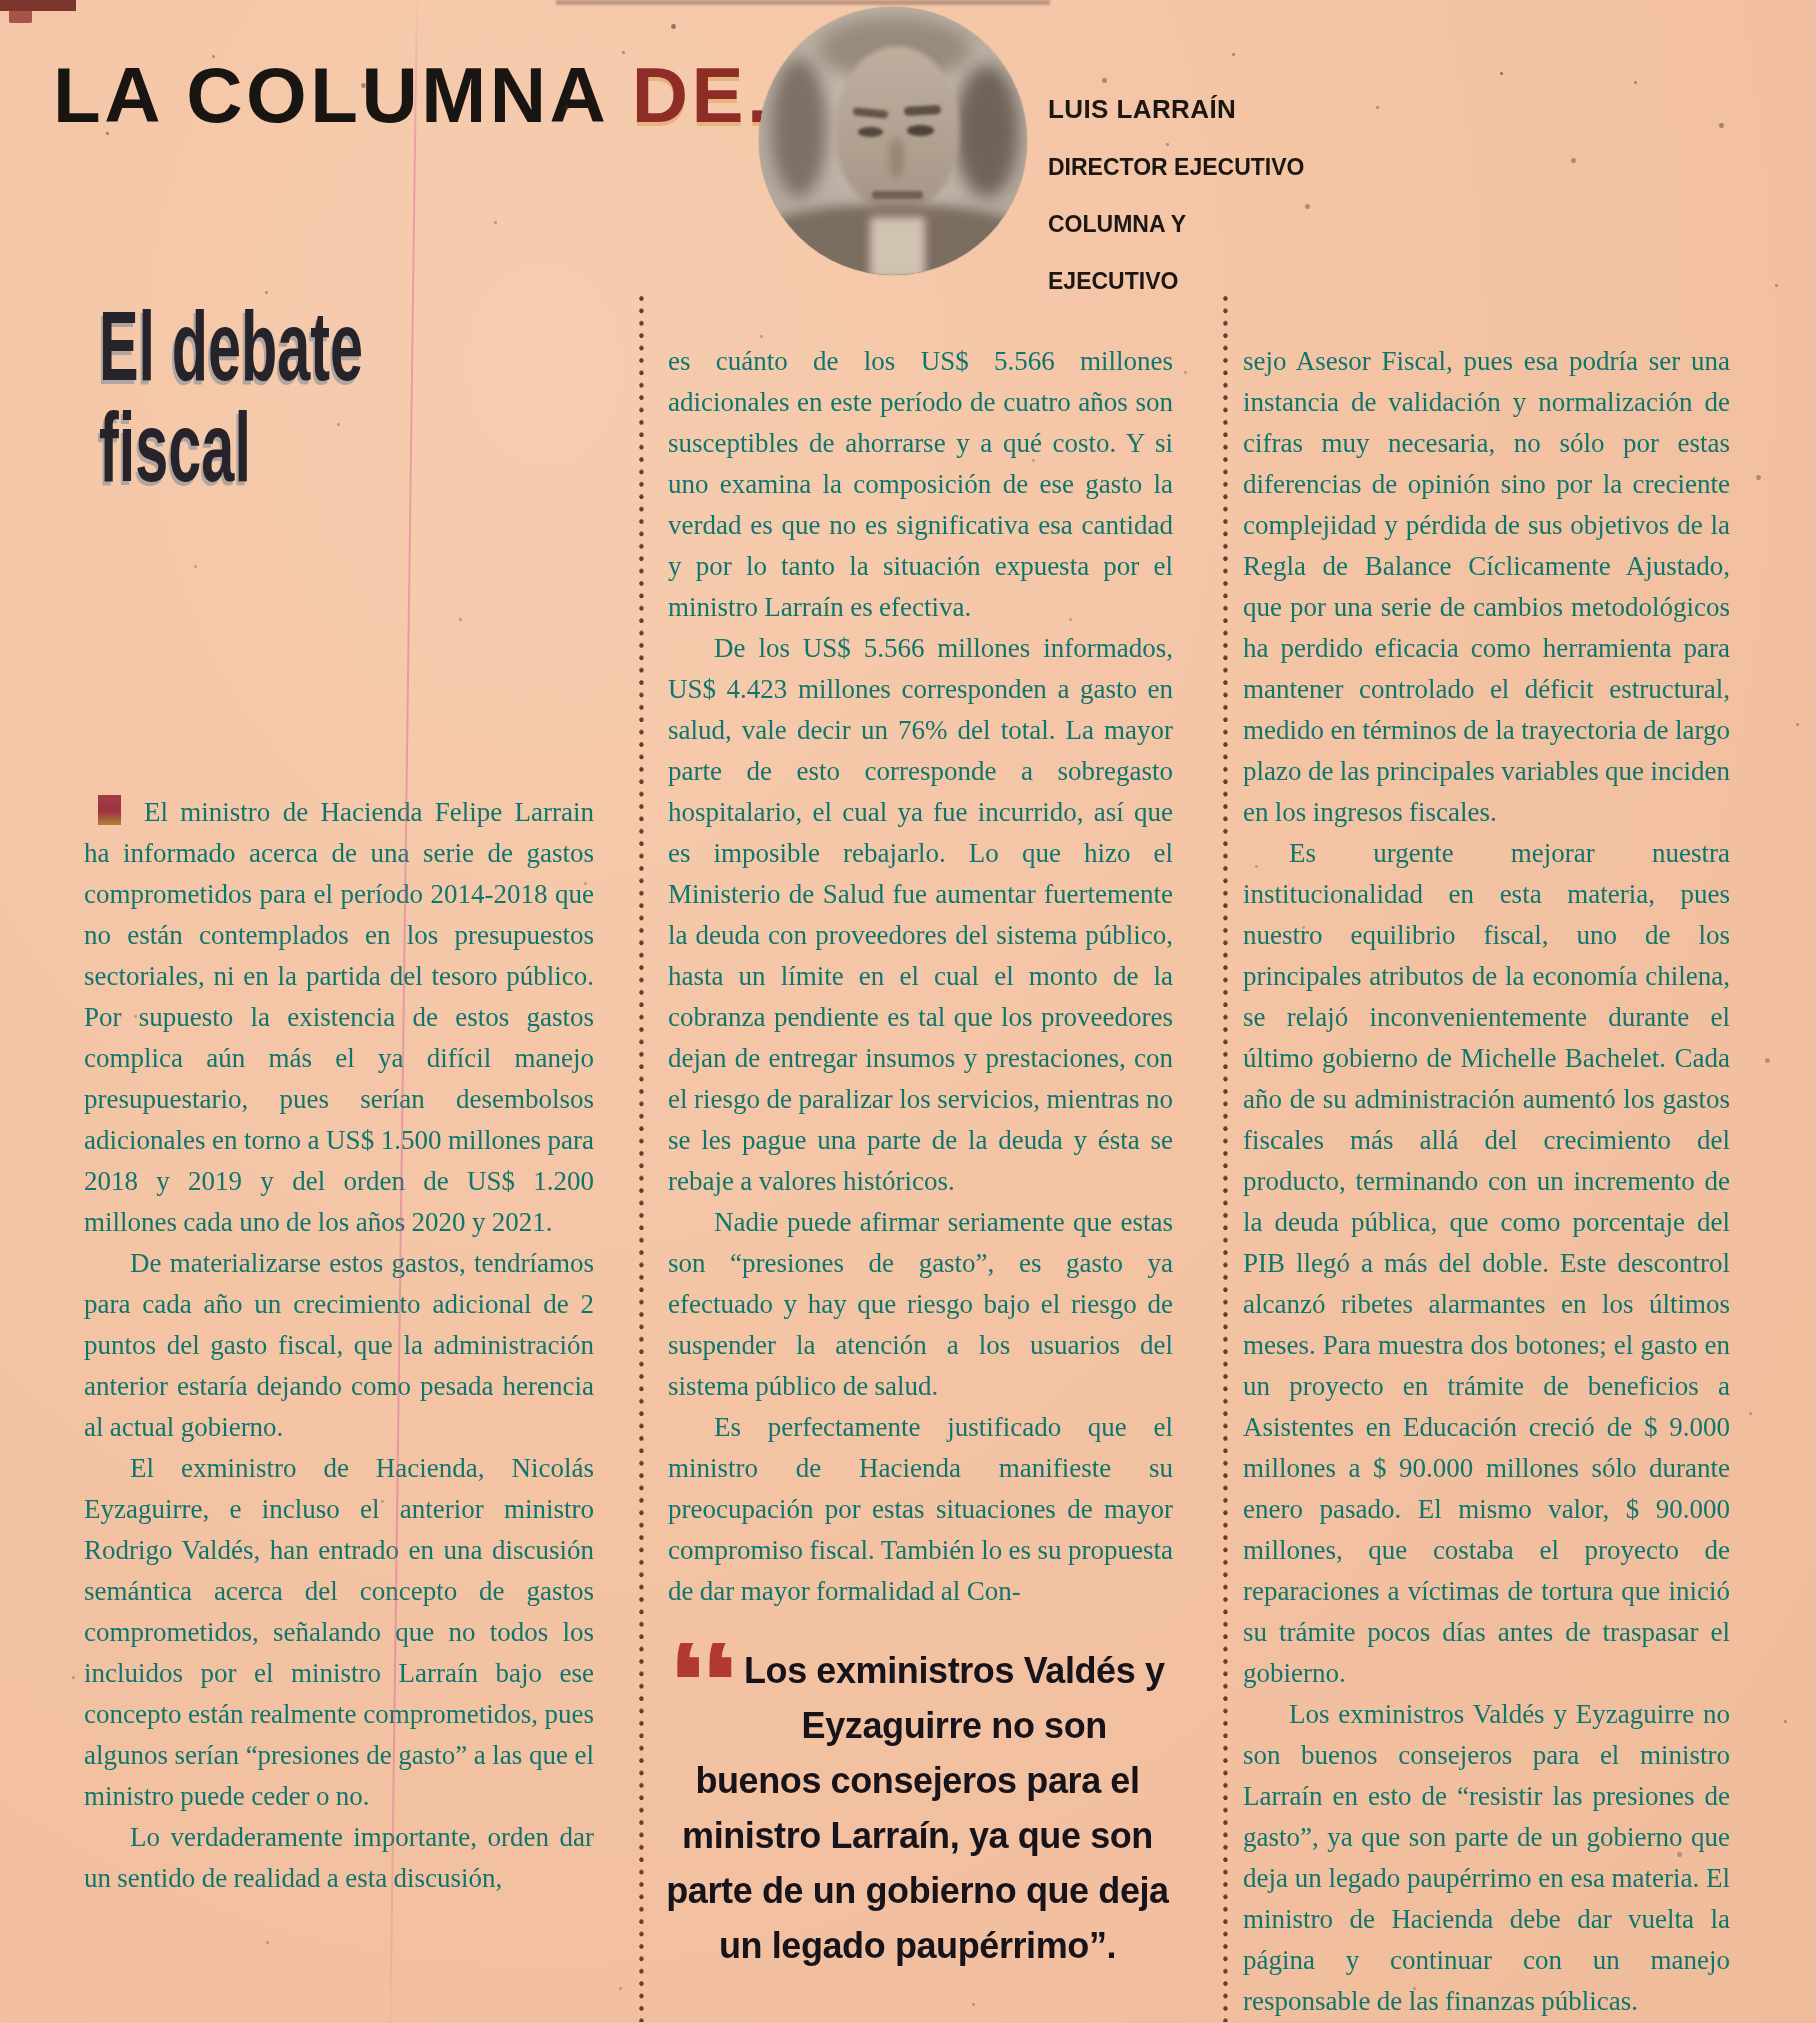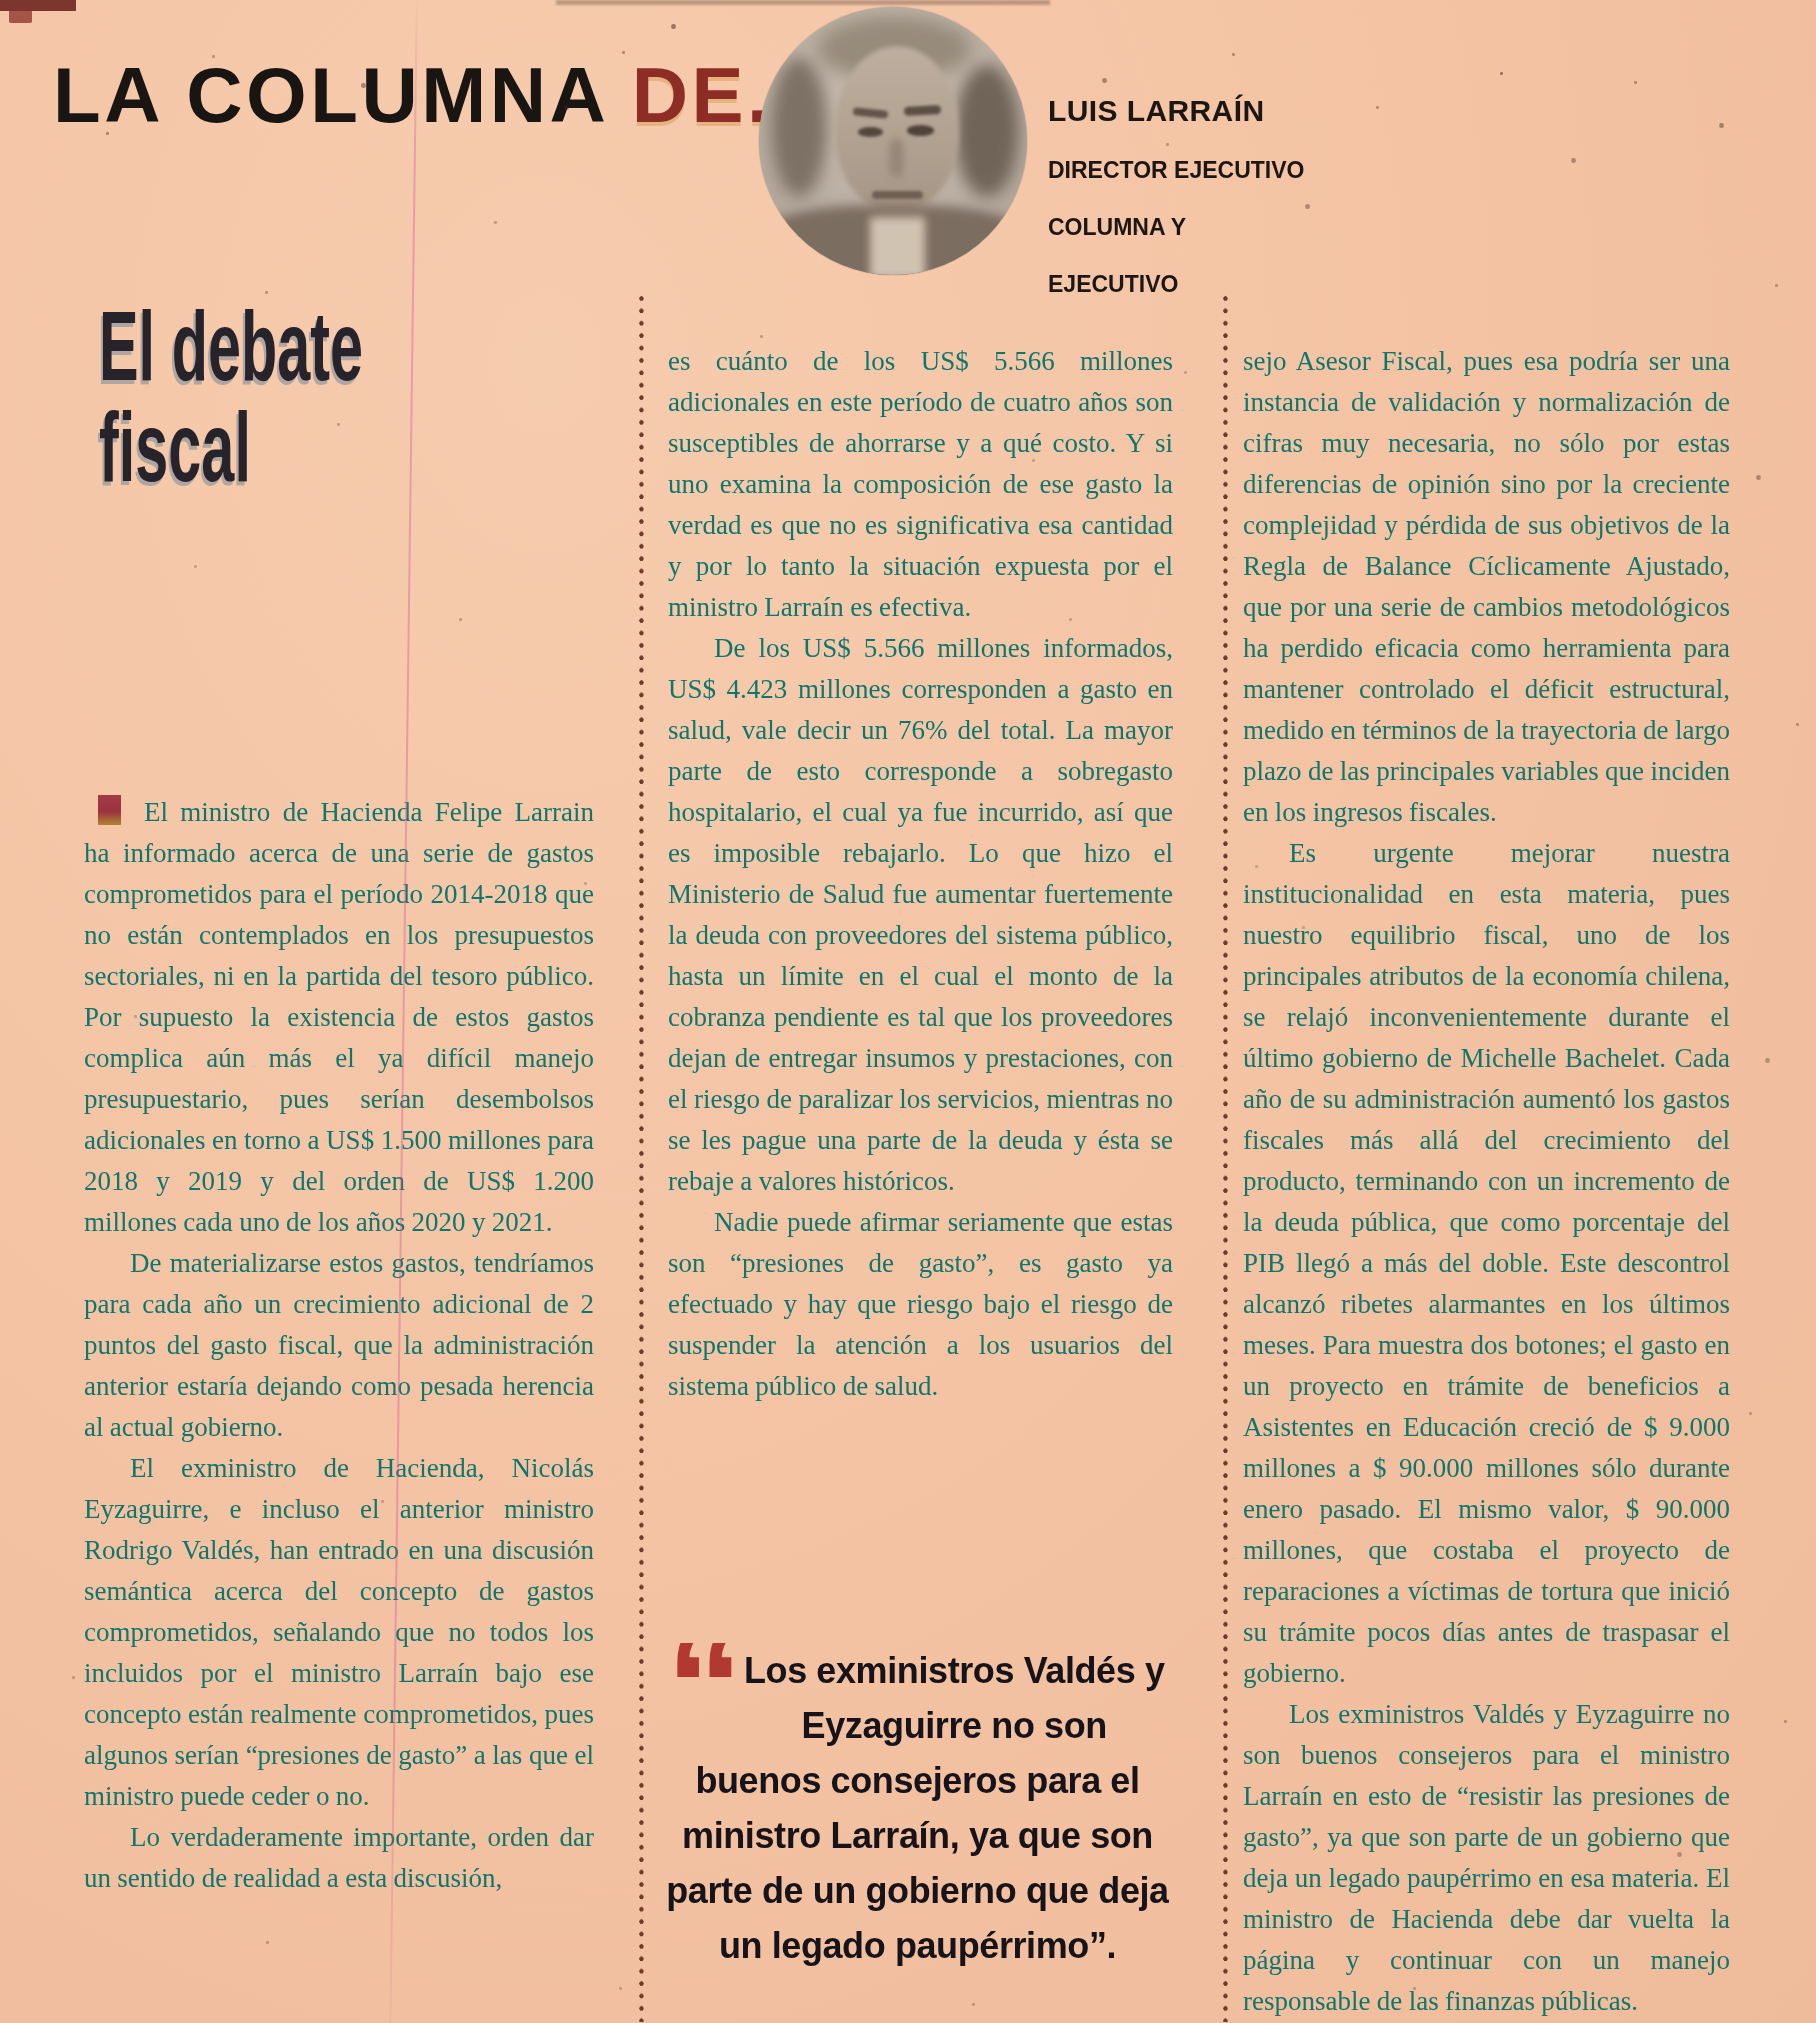--- a/index.html
+++ b/index.html
@@ -31,21 +31,21 @@
   .ph-brow-r{left:145px;top:99px;width:37px;height:8.8px;background:#484038;border-radius:4.4px;filter:blur(1.8px);transform:rotate(-3deg);}
   .ph-eye-l{left:99px;top:120px;width:25px;height:9.7px;background:#3e3730;border-radius:50%;filter:blur(1.8px);}
   .ph-eye-r{left:148px;top:118px;width:26.5px;height:10.6px;background:#39322b;border-radius:50%;filter:blur(1.8px);}
   .ph-nose{left:130px;top:131px;width:15px;height:39px;background:rgba(118,106,93,.55);border-radius:40%;filter:blur(3.5px);}
   .ph-mouth{left:113px;top:184px;width:51px;height:8px;background:#5d5248;border-radius:4.4px;filter:blur(1.8px);}
   .ph-shoulders{left:-12.4px;top:198px;width:293px;height:97px;background:#6d6259;border-radius:42% 42% 0 0;filter:blur(5.3px);}
   .ph-shirt{left:111px;top:210px;width:55px;height:62px;background:#cdc4b6;filter:blur(4.4px);}
   .ph-tint{inset:0;background:rgba(242,192,160,0.12);}
   
   .author{position:absolute;left:1048px;top:94px;font-family:"Liberation Sans",sans-serif;color:#1c1715;z-index:3;}
-  .author .name{font-size:30px;font-weight:bold;letter-spacing:0.4px;}
+  .author .name{font-size:26px;font-weight:bold;letter-spacing:0.4px;}
   .author .role{font-size:23px;font-weight:bold;line-height:29px;margin-top:28px;}
   .author .role:first-of-type{margin-top:6.2px;}
   
   .title{
     position:absolute;left:99px;top:295px;
     font-family:"Liberation Sans",sans-serif;font-weight:bold;
     font-size:99px;line-height:101px;color:#27232b;
     transform:scaleX(0.60);transform-origin:left top;white-space:nowrap;
     text-shadow:-3.5px 4.4px 0 rgba(92,122,150,0.45);
   }
@@ -154,20 +154,21 @@
   <p><span class="bullet"></span><span>El ministro de Hacienda Felipe Larrain ha informado acerca de una serie de gastos comprometidos para el período 2014-2018 que no están contemplados en los presupuestos sectoriales, ni en la partida del tesoro público. Por supuesto la existencia de estos gastos complica aún más el ya difícil manejo presupuestario, pues serían desembolsos adicionales en torno a US$ 1.500 millones para 2018 y 2019 y del orden de US$ 1.200 millones cada uno de los años 2020 y 2021.</span></p>
   <p class="indent">De materializarse estos gastos, tendríamos para cada año un crecimiento adicional de 2 puntos del gasto fiscal, que la administración anterior estaría dejando como pesada herencia al actual gobierno.</p>
   <p class="indent">El exministro de Hacienda, Nicolás Eyzaguirre, e incluso el anterior ministro Rodrigo Valdés, han entrado en una discusión semántica acerca del concepto de gastos comprometidos, señalando que no todos los incluidos por el ministro Larraín bajo ese concepto están realmente comprometidos, pues algunos serían “presiones de gasto” a las que el ministro puede ceder o no.</p>
   <p class="indent">Lo verdaderamente importante, orden dar un sentido de realidad a esta discusión,</p>
 </div>
 
 <div class="bodycol" id="col2">
   <p>es cuánto de los US$ 5.566 millones adicionales en este período de cuatro años son susceptibles de ahorrarse y a qué costo. Y si uno examina la composición de ese gasto la verdad es que no es significativa esa cantidad y por lo tanto la situación expuesta por el ministro Larraín es efectiva.</p>
   <p class="indent">De los US$ 5.566 millones informados, US$ 4.423 millones corresponden a gasto en salud, vale decir un 76% del total. La mayor parte de esto corresponde a sobregasto hospitalario, el cual ya fue incurrido, así que es imposible rebajarlo. Lo que hizo el Ministerio de Salud fue aumentar fuertemente la deuda con proveedores del sistema público, hasta un límite en el cual el monto de la cobranza pendiente es tal que los proveedores dejan de entregar insumos y prestaciones, con el riesgo de paralizar los servicios, mientras no se les pague una parte de la deuda y ésta se rebaje a valores históricos.</p>
   <p class="indent">Nadie puede afirmar seriamente que estas son “presiones de gasto”, es gasto ya efectuado y hay que riesgo bajo el riesgo de suspender la atención a los usuarios del sistema público de salud.</p>
+  <p class="indent">Es perfectamente justificado que el ministro de Hacienda manifieste su preocupación por estas situaciones de mayor compromiso fiscal. También lo es su propuesta de dar mayor formalidad al Con-</p>
 </div>
 
 <div class="pullquote">
   <span class="qmark">“</span><span>Los exministros Valdés y Eyzaguirre no son buenos consejeros para el ministro Larraín, ya que son parte de un gobierno que deja un legado paupérrimo”.</span>
 </div>
 
 <div class="bodycol" id="col3">
   <p>sejo Asesor Fiscal, pues esa podría ser una instancia de validación y normalización de cifras muy necesaria, no sólo por estas diferencias de opinión sino por la creciente complejidad y pérdida de sus objetivos de la Regla de Balance Cíclicamente Ajustado, que por una serie de cambios metodológicos ha perdido eficacia como herramienta para mantener controlado el déficit estructural, medido en términos de la trayectoria de largo plazo de las principales variables que inciden en los ingresos fiscales.</p>
   <p class="indent">Es urgente mejorar nuestra institucionalidad en esta materia, pues nuestro equilibrio fiscal, uno de los principales atributos de la economía chilena, se relajó inconvenientemente durante el último gobierno de Michelle Bachelet. Cada año de su administración aumentó los gastos fiscales más allá del crecimiento del producto, terminando con un incremento de la deuda pública, que como porcentaje del PIB llegó a más del doble. Este descontrol alcanzó ribetes alarmantes en los últimos meses. Para muestra dos botones; el gasto en un proyecto en trámite de beneficios a Asistentes en Educación creció de $ 9.000 millones a $ 90.000 millones sólo durante enero pasado. El mismo valor, $ 90.000 millones, que costaba el proyecto de reparaciones a víctimas de tortura que inició su trámite pocos días antes de traspasar el gobierno.</p>
   <p class="indent">Los exministros Valdés y Eyzaguirre no son buenos consejeros para el ministro Larraín en esto de “resistir las presiones de gasto”, ya que son parte de un gobierno que deja un legado paupérrimo en esa materia. El ministro de Hacienda debe dar vuelta la página y continuar con un manejo responsable de las finanzas públicas.</p>

